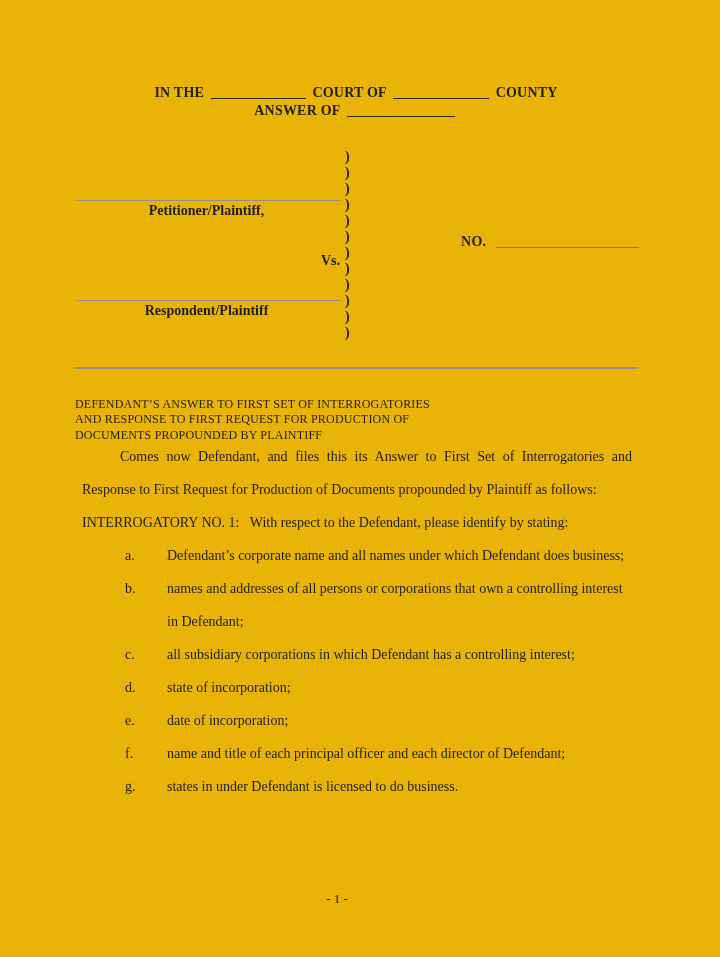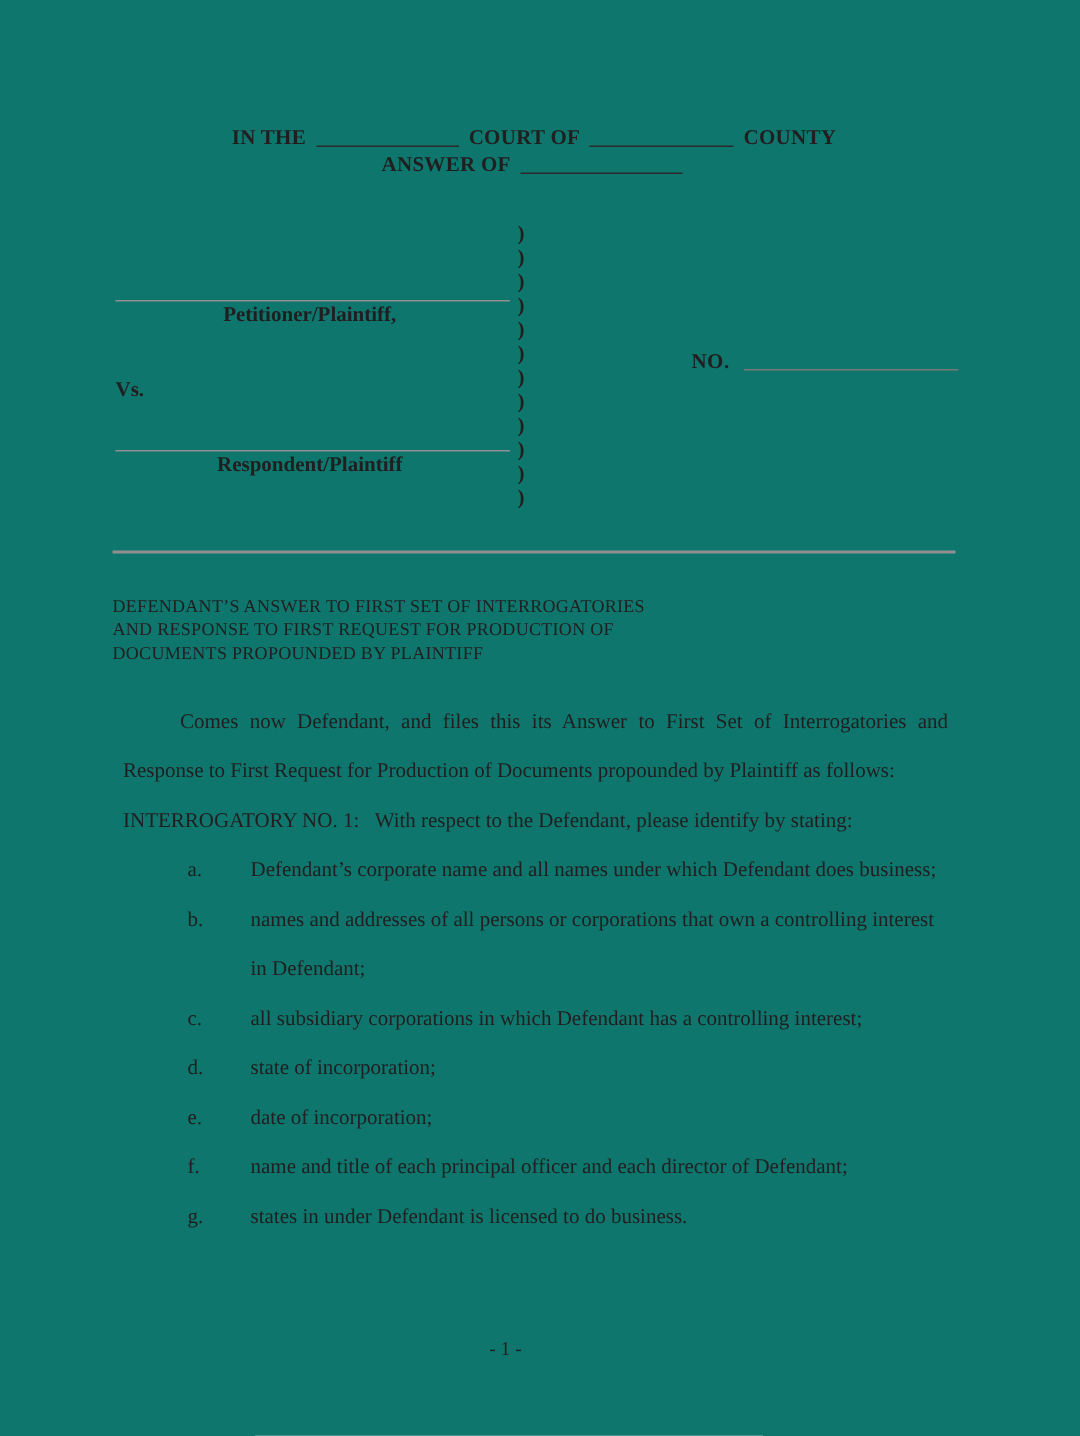--- a/index.html
+++ b/index.html
@@ -4,21 +4,21 @@
 <style>
   html,body{margin:0;padding:0;}
   body{
     width:720px;height:957px;
     background:#ffffff;
     font-family:"Liberation Serif","DejaVu Serif",serif;
     color:#1f1f1f;
     position:relative;
     overflow:hidden;
   }
-  .page{position:absolute;inset:0;background:#0f766e;}
+  .page{position:absolute;inset:0;background:#eab308;}
 
   
   .court-header{
     position:absolute;top:84px;left:75px;width:562px;
     text-align:center;font-weight:bold;font-size:14px;line-height:18px;
     letter-spacing:.2px;
   }
   .blank{
     display:inline-block;height:5px;
     border-bottom:1.6px solid #2a2a2a;
@@ -32,21 +32,21 @@
   .caption{position:absolute;top:148px;left:77px;width:545px;font-size:14px;}
   .parties{width:263px;}
   .party-line{border-bottom:1.5px solid #8f8f8f;}
   .party-line.first{height:52px;}
   .party-line.second{height:31px;}
   .party-label{
     font-weight:bold;text-align:center;line-height:17px;
     padding:1px 4px 0 0;
   }
   .vs{
-    font-weight:bold;text-align:left;line-height:16px;
+    font-weight:bold;text-align:right;line-height:16px;
     margin-top:34px;width:263px;
   }
   .paren-col{
     position:absolute;left:268px;top:1px;
     font-weight:bold;font-size:14px;line-height:16px;
   }
   .case-no{position:absolute;left:345px;top:86px;white-space:nowrap;margin-left:39px;}
   .case-no .no-label{font-weight:bold;letter-spacing:.3px;}
   .blank.caseno{width:143px;border-bottom-color:#787878;margin-left:6px;}
 
@@ -58,21 +58,21 @@
 
   
   .doc-title{
     position:absolute;top:397px;left:75px;width:562px;
     text-align:left;font-weight:normal;font-size:12px;line-height:15.3px;
     letter-spacing:.2px;
   }
 
   
   .body-text{
-    position:absolute;top:465px;left:82px;width:550px;
+    position:absolute;top:440px;left:82px;width:550px;
     font-size:14px;line-height:33px;
   }
   .body-text p{margin:0;}
   .p1{text-align:justify;text-indent:38px;}
   .interrogatory .int-label{padding-right:7px;}
   .items .item{position:relative;padding-left:85px;}
   .items .letter{position:absolute;left:43px;top:0;}
 
   
   .footer{

